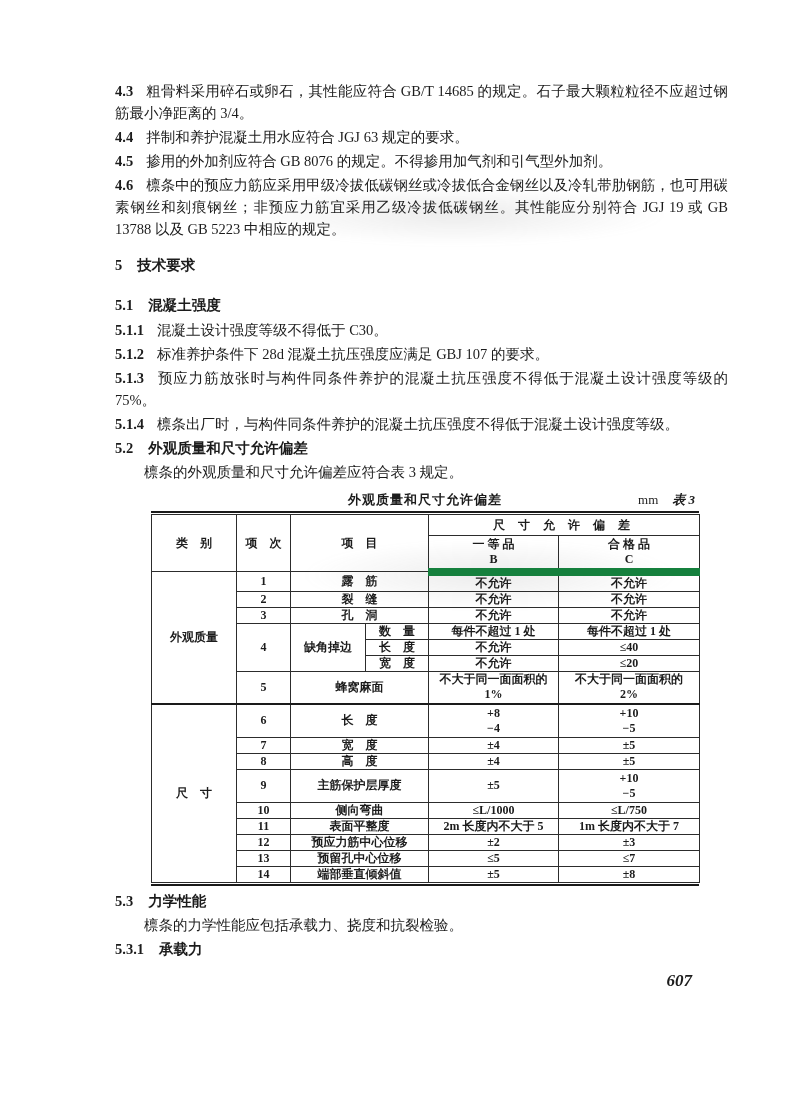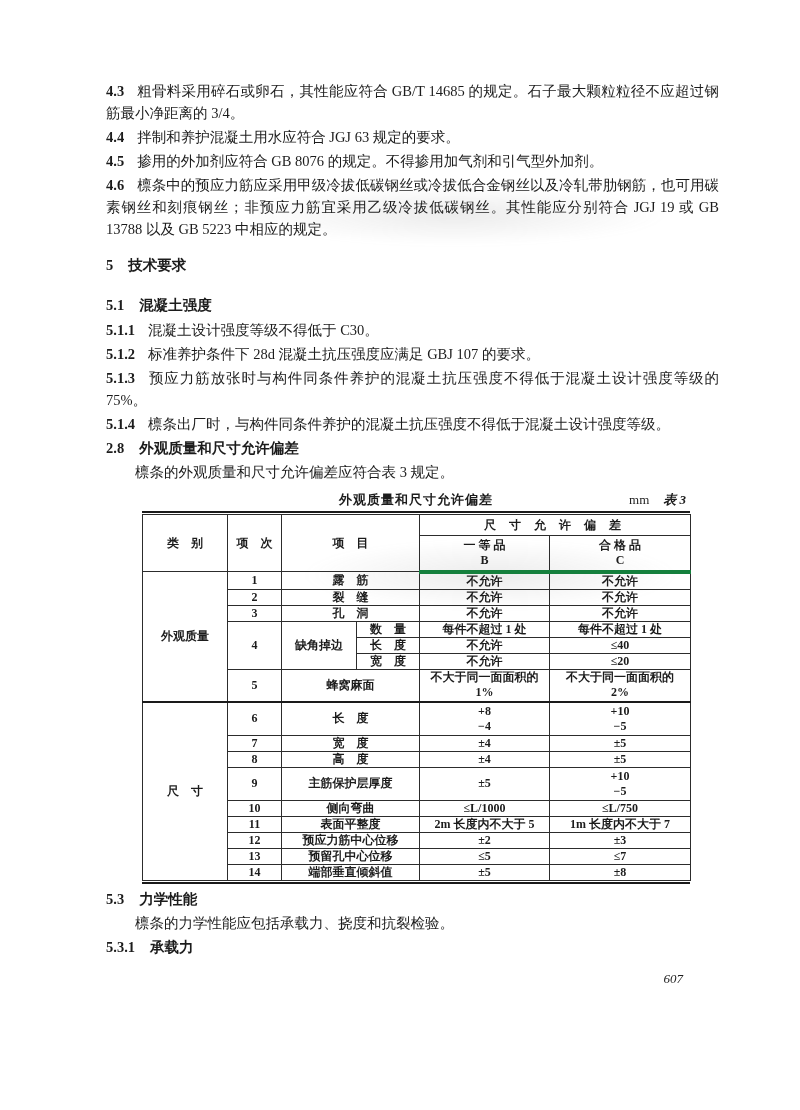--- a/index.html
+++ b/index.html
@@ -5,21 +5,21 @@
   html,body{margin:0;padding:0;background:#ffffff;}
   .page{
     position:relative;
     width:800px;height:1110px;
     background:#fff;
     overflow:hidden;
     font-family:"Liberation Serif","DejaVu Serif",serif;
     color:#1c1c1c;
   }
   .content{
-    position:absolute;left:106px;top:78px;width:613px;
+    position:absolute;left:115px;top:78px;width:613px;
     font-size:14.5px;line-height:22px;
   }
   p{margin:0;}
   .clause{text-align:justify;margin:2px 0;}
   .cnum{font-weight:bold;margin-right:13px;white-space:nowrap;}
   .heading{font-weight:bold;margin:2px 0;}
   .heading .cnum{margin-right:15px;}
   .h-sec5{margin-top:14px;margin-bottom:18px;}
   .h-51{margin-bottom:3px;}
   .indent{text-indent:2em;}
@@ -43,27 +43,27 @@
     border:1px solid #2c2c2c;
     text-align:center;vertical-align:middle;
     font-size:12px;line-height:15px;
     padding:0 2px;font-weight:600;overflow:hidden;
   }
   th{font-weight:bold;}
   tr{height:16px;}
   tr.hr1{height:21px;}
   tr.hr2{height:36px;}
   tr.dbl{height:33px;}
-  tr.hr2 th{border-bottom:4px solid #15803d;margin-left:48px;}
+  tr.hr2 th{border-bottom:8px solid #15803d;margin-left:48px;}
   tr.sec td{border-top:2px solid #1a1a1a;}
   .devhead{letter-spacing:5px;border-radius:6px;}
 
   .pageno{
     margin-top:10px;padding-right:36px;
-    text-align:right;font-style:italic;font-size:13px;font-weight:normal;
+    text-align:right;font-style:italic;font-size:17px;font-weight:bold;
   }
   
   .smudge{position:absolute;pointer-events:none;border-radius:50%;
     background:radial-gradient(ellipse at center, rgba(120,120,120,.14), rgba(120,120,120,0) 70%);
     filter:blur(3px);}
   .sm1{left:240px;top:185px;width:430px;height:60px;}
   .sm2{left:300px;top:540px;width:380px;height:70px;}
 </style>
 </head>
 <body>
@@ -81,21 +81,21 @@
 
     <p class="heading h-sec5"><b class="cnum">5</b><span>技术要求</span></p>
 
     <p class="heading h-51"><b class="cnum">5.1</b><span>混凝土强度</span></p>
 
     <p class="clause"><b class="cnum">5.1.1</b><span>混凝土设计强度等级不得低于 C30。</span></p>
     <p class="clause"><b class="cnum">5.1.2</b><span>标准养护条件下 28d 混凝土抗压强度应满足 GBJ 107 的要求。</span></p>
     <p class="clause"><b class="cnum">5.1.3</b><span>预应力筋放张时与构件同条件养护的混凝土抗压强度不得低于混凝土设计强度等级的 75%。</span></p>
     <p class="clause"><b class="cnum">5.1.4</b><span>檩条出厂时，与构件同条件养护的混凝土抗压强度不得低于混凝土设计强度等级。</span></p>
 
-    <p class="heading"><b class="cnum">2.8</b><span>外观质量和尺寸允许偏差</span></p>
+    <p class="heading"><b class="cnum">5.2</b><span>外观质量和尺寸允许偏差</span></p>
     <p class="clause indent"><span>檩条的外观质量和尺寸允许偏差应符合表 3 规定。</span></p>
 
     <div class="tcap">
       <span class="tctitle">外观质量和尺寸允许偏差</span>
       <span class="tcright"><span>mm</span><b>表 3</b></span>
     </div>
 
     <div class="tborder">
       <table>
         <colgroup>

